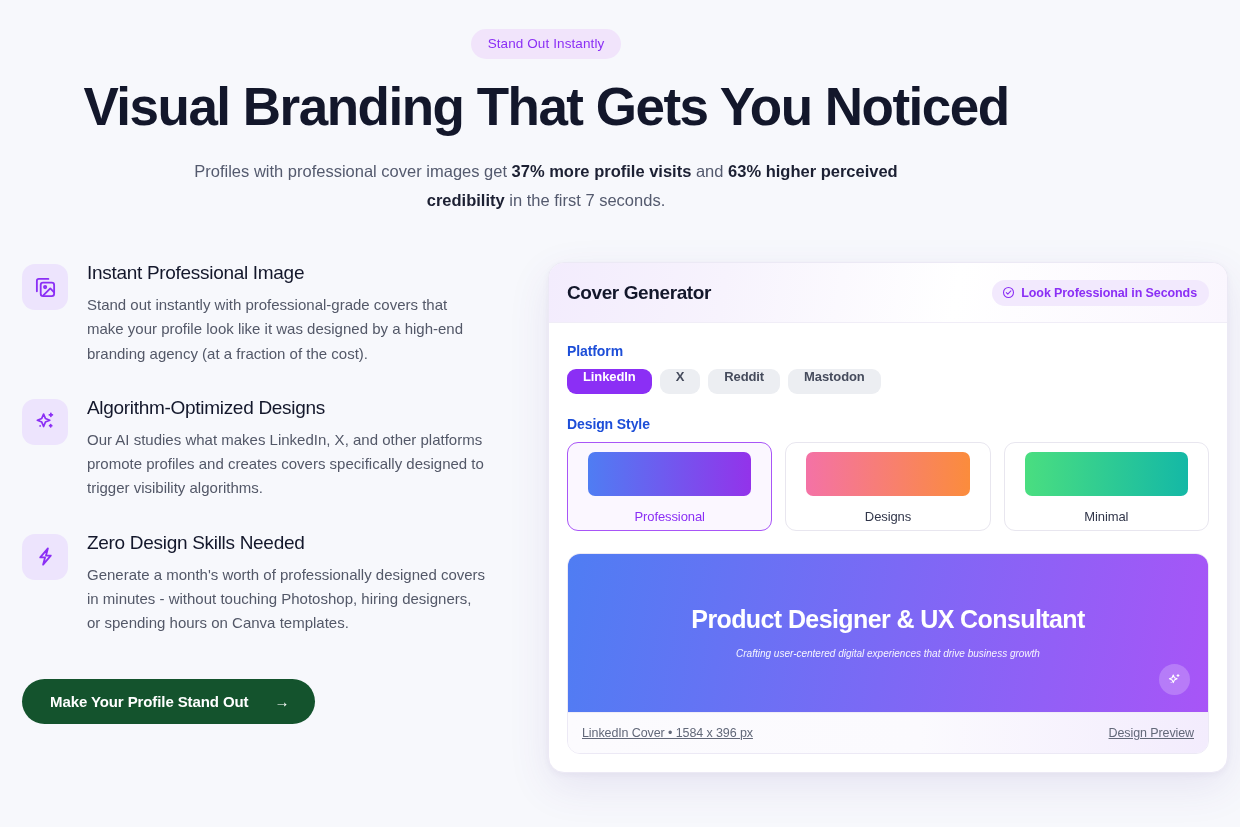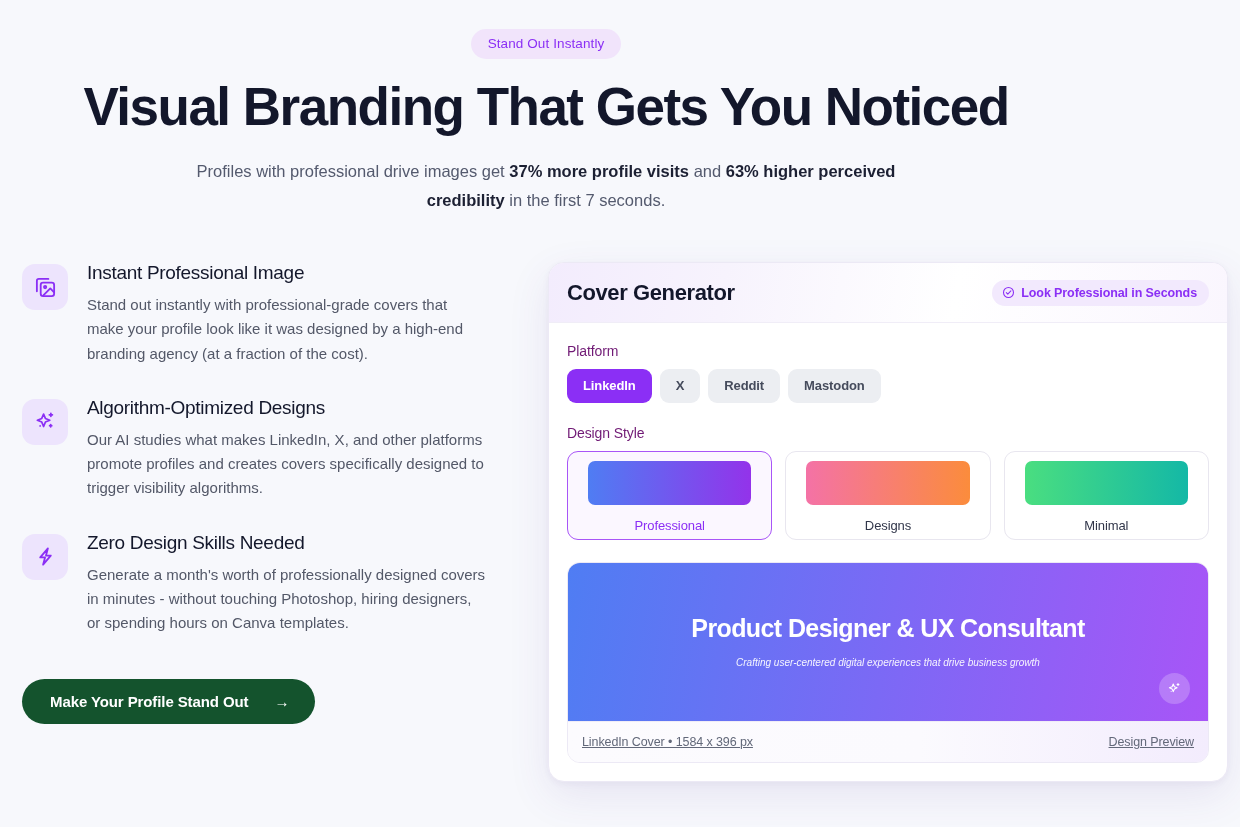--- a/index.html
+++ b/index.html
@@ -124,21 +124,21 @@
   .card-head {
     height: 60px;
     padding: 0 18px 0 18px;
     display: flex;
     align-items: center;
     justify-content: space-between;
     background: linear-gradient(100deg, #f3ecfd 0%, #f7f3fd 26%, #ffffff 60%, #faf6fe 100%);
     border-bottom: 1px solid #f0edf7;
   }
   .card-title {
-    font-size: 22px;
+    font-size: 19px;
     font-weight: 700;
     letter-spacing: -.4px;
     color: #13172b;
   }
   .head-badge {
     display: inline-flex;
     align-items: center;
     gap: 6px;
     background: #f2e9fd;
     color: #8b2ff5;
@@ -147,34 +147,34 @@
     letter-spacing: -.1px;
     padding: 6px 12px 6px 10px;
     border-radius: 999px;
   }
   .head-badge svg { width: 13px; height: 13px; display: block; }
 
   .card-body { padding: 20px 18px 18px; }
 
   .field-label {
     font-size: 14px;
-    font-weight: 400;
-    color: #701a75;
+    font-weight: 700;
+    color: #1d4ed8;
     margin-bottom: 10px;
     letter-spacing: -.1px;
   }
 
   
   .pills { display: flex; gap: 8px; margin-bottom: 22px; }
   .pill {
     background: #eceef2;
     color: #454b5c;
     border: none;
     border-radius: 9px;
-    padding: 9px 16px 10px;
+    padding: 0 16px 10px;
     font-family: inherit;
     font-size: 13px;
     font-weight: 700;
     letter-spacing: -.1px;
     cursor: pointer;
   }
   .pill.active { background: #8b2ff5; color: #ffffff; }
 
   
   .styles { display: flex; gap: 13px; }
@@ -259,21 +259,21 @@
   }
 </style>
 </head>
 <body>
 
 <div class="page">
 
   <div class="hero">
     <div class="hero-badge">Stand Out Instantly</div>
     <h1 class="hero-title">Visual Branding That Gets You Noticed</h1>
-    <p class="hero-sub"><span>Profiles with professional drive images get </span><b>37% more profile visits</b><span> and </span><b>63% higher perceived credibility</b><span> in the first 7 seconds.</span></p>
+    <p class="hero-sub"><span>Profiles with professional cover images get </span><b>37% more profile visits</b><span> and </span><b>63% higher perceived credibility</b><span> in the first 7 seconds.</span></p>
   </div>
 
   <div class="cols">
 
     <div class="left-col">
 
       <div class="feature">
         <div class="feat-icon">
           <svg viewBox="0 0 24 24" fill="none" stroke="#8b2ff5" stroke-width="1.9" stroke-linecap="round" stroke-linejoin="round">
             <path d="M3 16V5a2 2 0 0 1 2-2h10"></path>

